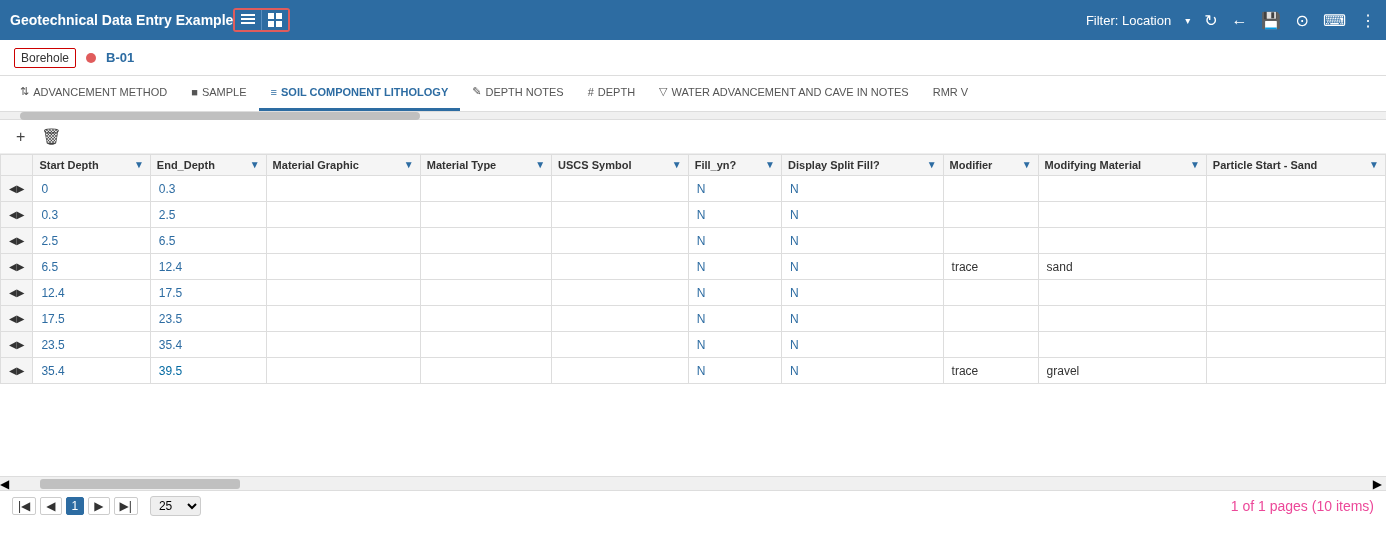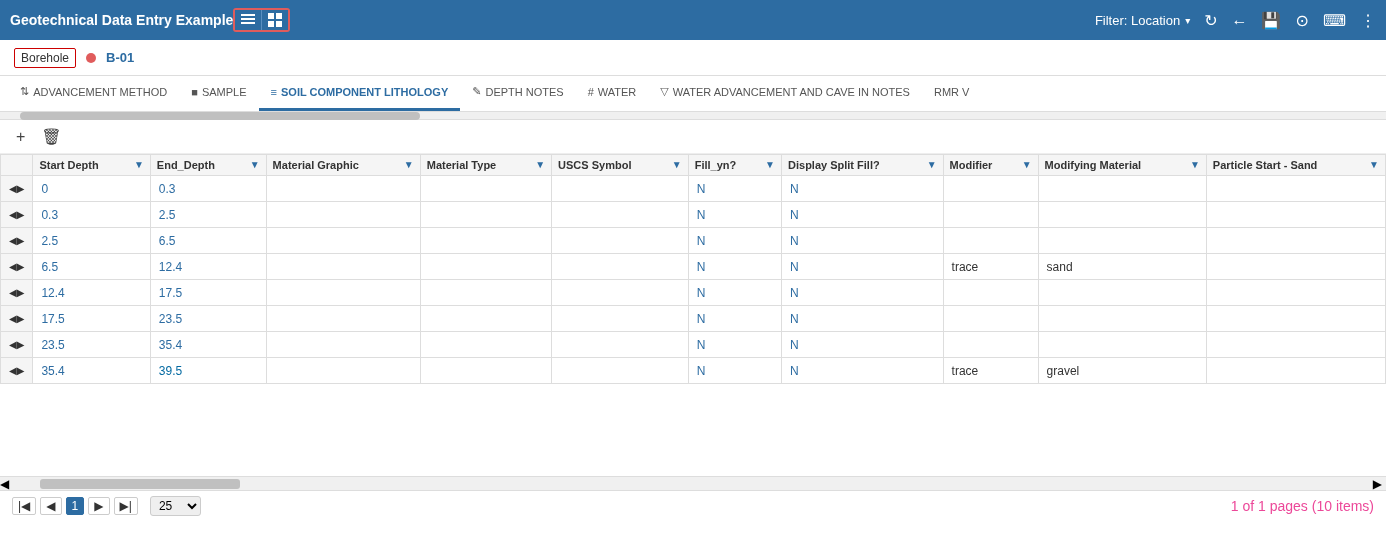--- a/index.html
+++ b/index.html
@@ -40,21 +40,21 @@
       border-right: 1px solid #5a8fc0;
     }
     .header-right {
       display: flex;
       align-items: center;
       gap: 14px;
     }
     .filter-location {
       display: flex;
       align-items: center;
-      gap: 5px;
+      gap: 14px;
       font-size: 13px;
     }
     .header-action-icon {
       color: #fff;
       font-size: 16px;
       cursor: pointer;
     }
 
     
     .borehole-bar {
@@ -301,21 +301,21 @@
     <div class="tab active">
       <span class="tab-icon">≡</span>
       <span>SOIL COMPONENT LITHOLOGY</span>
     </div>
     <div class="tab">
       <span class="tab-icon">✎</span>
       <span>DEPTH NOTES</span>
     </div>
     <div class="tab">
       <span class="tab-icon">#</span>
-      <span>WATER</span>
+      <span>DEPTH</span>
     </div>
     <div class="tab">
       <span class="tab-icon">▽</span>
       <span>WATER ADVANCEMENT AND CAVE IN NOTES</span>
     </div>
     <div class="tab">
       <span>RMR V</span>
     </div>
   </div>
 

